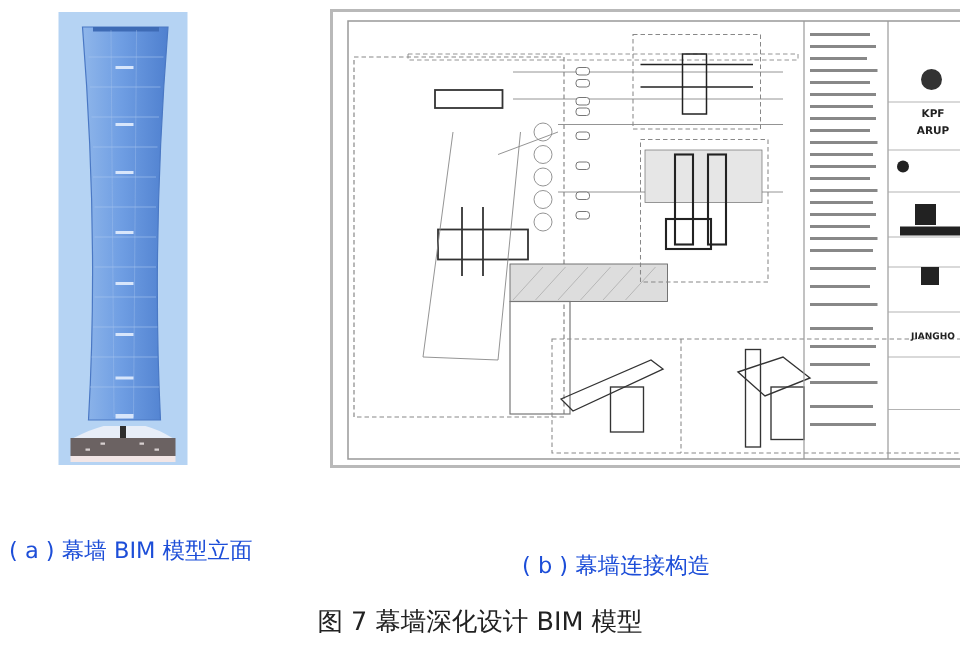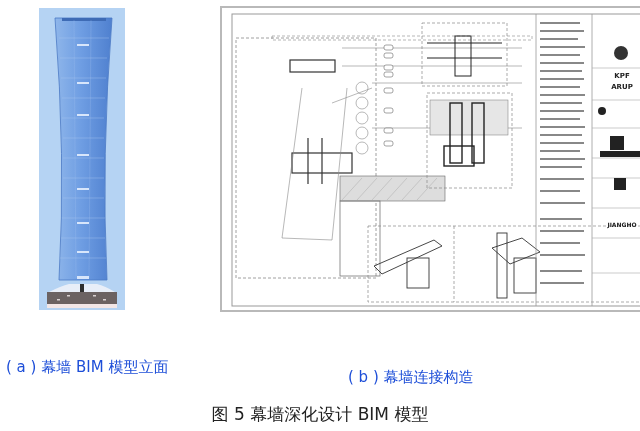--- a/index.html
+++ b/index.html
@@ -209,13 +209,13 @@
     <rect x="80" y="170" width="12" height="12" fill="#222"></rect>
     <circle cx="68" cy="103" r="4" fill="#222"></circle>
   </svg>
   <div class="tb-text" style="left:370px;top:64px;width:60px;">KPF</div>
   <div class="tb-text" style="left:370px;top:75px;width:60px;text-align:center;">ARUP</div>
   <div class="tb-text" style="left:370px;top:213px;width:60px;font-size:6px;">JIANGHO</div>
 </div>
 
 <div class="caption cap-a">( a ) 幕墙 BIM 模型立面</div>
 <div class="caption cap-b">( b ) 幕墙连接构造</div>
-<div class="caption fig-title">图 5 幕墙深化设计 BIM 模型</div>
+<div class="caption fig-title">图 7 幕墙深化设计 BIM 模型</div>
 
 </body></html>

